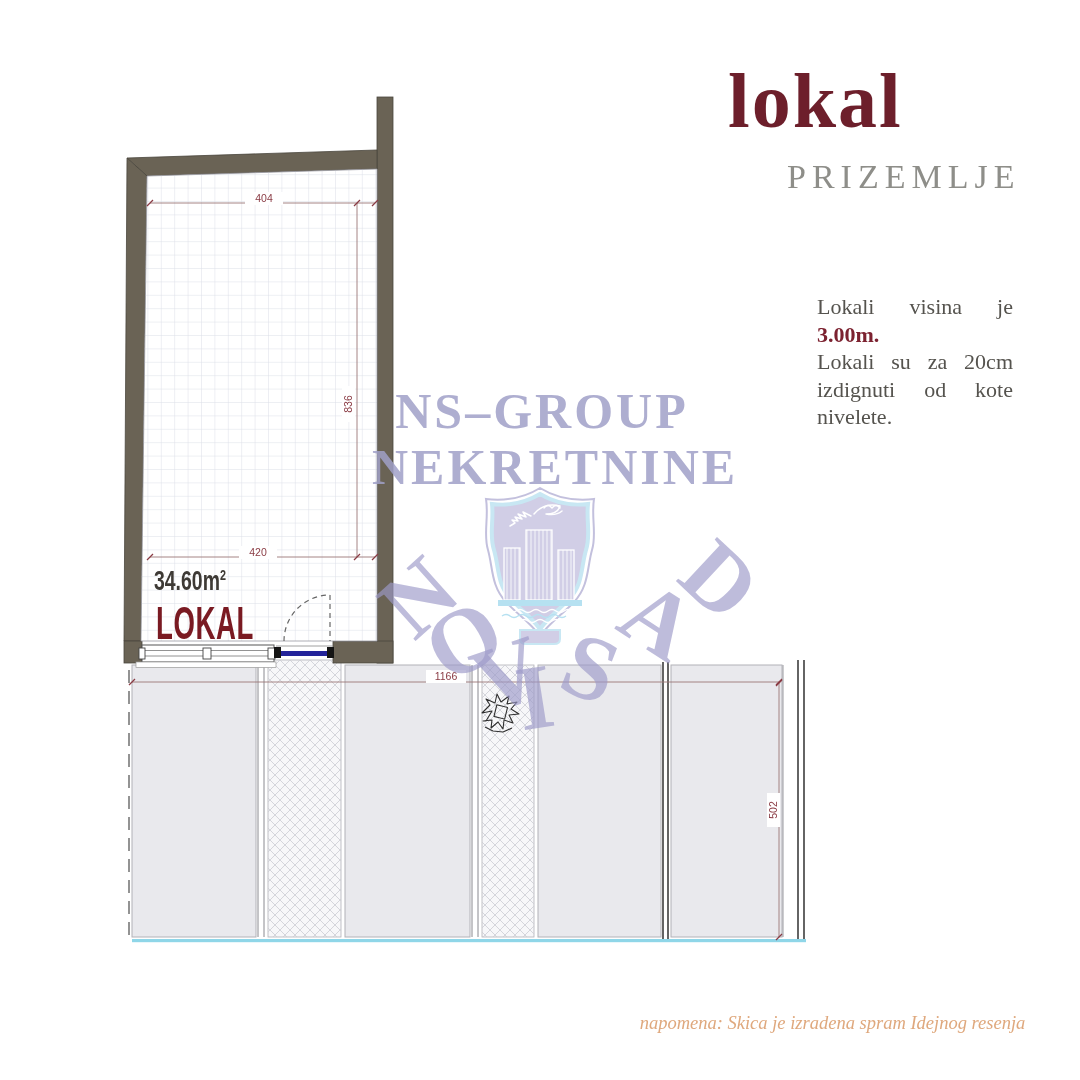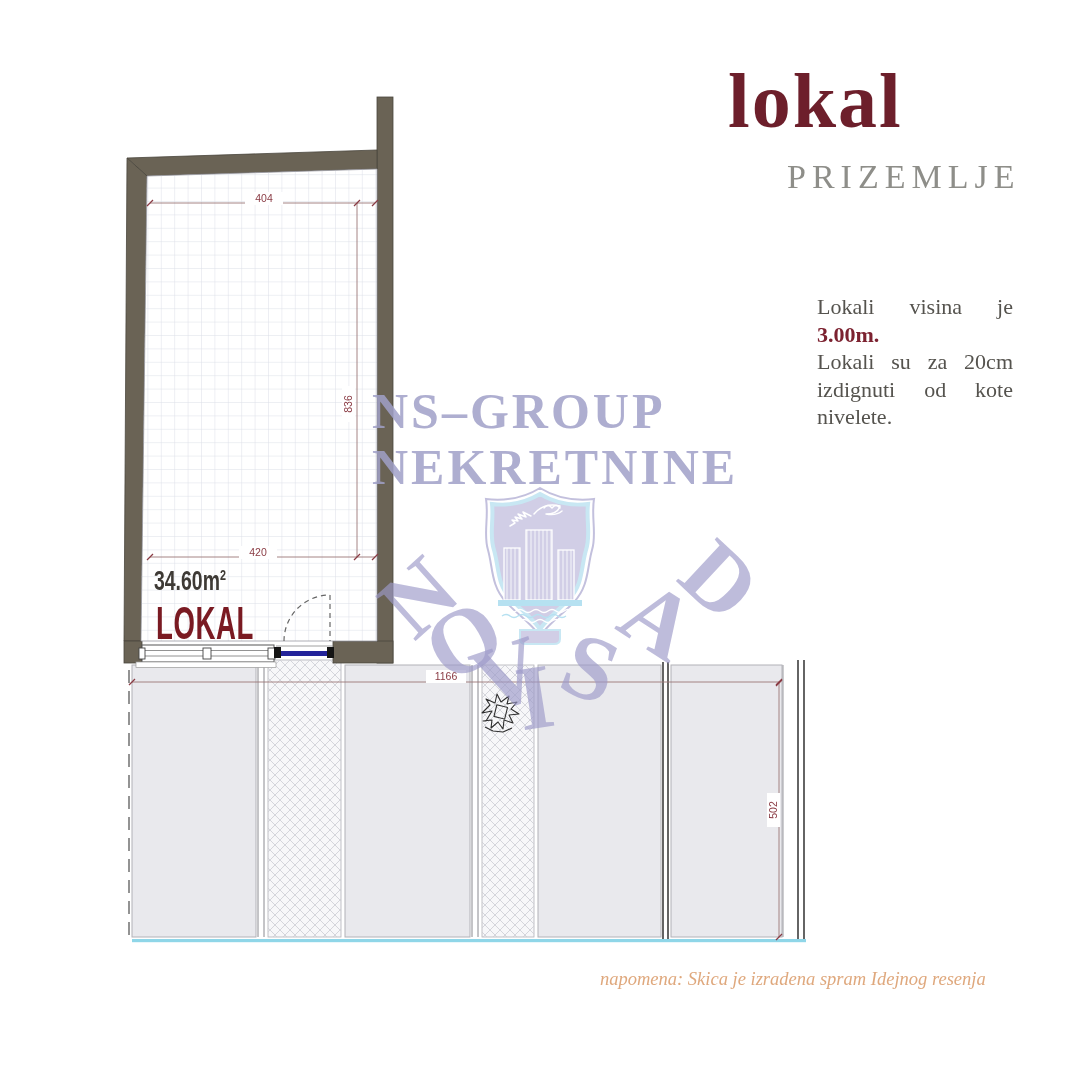--- a/index.html
+++ b/index.html
@@ -11,21 +11,21 @@
   .title-main{left:728px;top:56px;font-size:78px;font-weight:bold;color:#6d1f2b;letter-spacing:2px;}
   .title-sub{left:787px;top:130px;font-size:34px;color:#8e8e89;letter-spacing:6px;margin-top:28px;}
 
   
   .info{left:817px;top:293px;width:196px;font-size:22px;line-height:27.5px;color:#55534e;
         text-align:justify;}
   .info p{margin:0;}
   .maroon{color:#7c2230;font-weight:bold;}
 
   
-  .agency{left:372px;top:383px;width:340px;font-weight:bold;
+  .agency{left:372px;top:383px;width:340px;text-align:center;font-weight:bold;
           font-size:50px;line-height:56px;letter-spacing:3px;color:rgba(160,160,200,.85);}
   .citywrap span{position:absolute;font-weight:bold;font-size:92px;color:rgba(156,153,201,.66);
           line-height:1;}
   .ns0{left:385px;top:551px;transform:rotate(-42deg);}
   .ns1{left:428px;top:594px;transform:rotate(-30deg);}
   .ns2{left:474px;top:628px;transform:rotate(-19deg);}
   .ns3{left:517px;top:651px;transform:rotate(-9deg);}
   .ns4{left:565px;top:622px;transform:rotate(21deg);}
   .ns5{left:625px;top:574px;transform:rotate(33deg);}
   .ns6{left:687px;top:534px;transform:rotate(43deg);}
@@ -41,21 +41,21 @@
   
   .brand{left:592px;top:893px;line-height:140px;white-space:nowrap;letter-spacing:-3px;}
   .brand .big{font-size:143px;font-weight:bold;}
   .brand .word{font-size:107px;font-weight:bold;}
   .orange{color:#ee9348;-webkit-text-stroke:1.5px #bd6226;}
   @supports (-webkit-background-clip:text){
     .orange{background:linear-gradient(180deg,#f9c38e 4%,#f19a51 48%,#e57c2c 100%);
             -webkit-background-clip:text;background-clip:text;color:transparent;}
   }
   .tld{font-size:66px;font-weight:bold;color:#9b9b9b;vertical-align:16px;letter-spacing:-1px;}
-  .note{left:600px;top:968px;width:465px;text-align:left;font-style:italic;
+  .note{left:600px;top:1012px;width:465px;text-align:center;font-style:italic;
         font-size:18.5px;line-height:23px;color:#dfa87d;}
 
   svg text{font-family:"Liberation Sans",sans-serif;}
 </style>
 </head>
 <body>
 
 <div id="canvas">
 
   <svg class="abs" style="left:0;top:0" width="1080" height="1080" viewBox="0 0 1080 1080">

